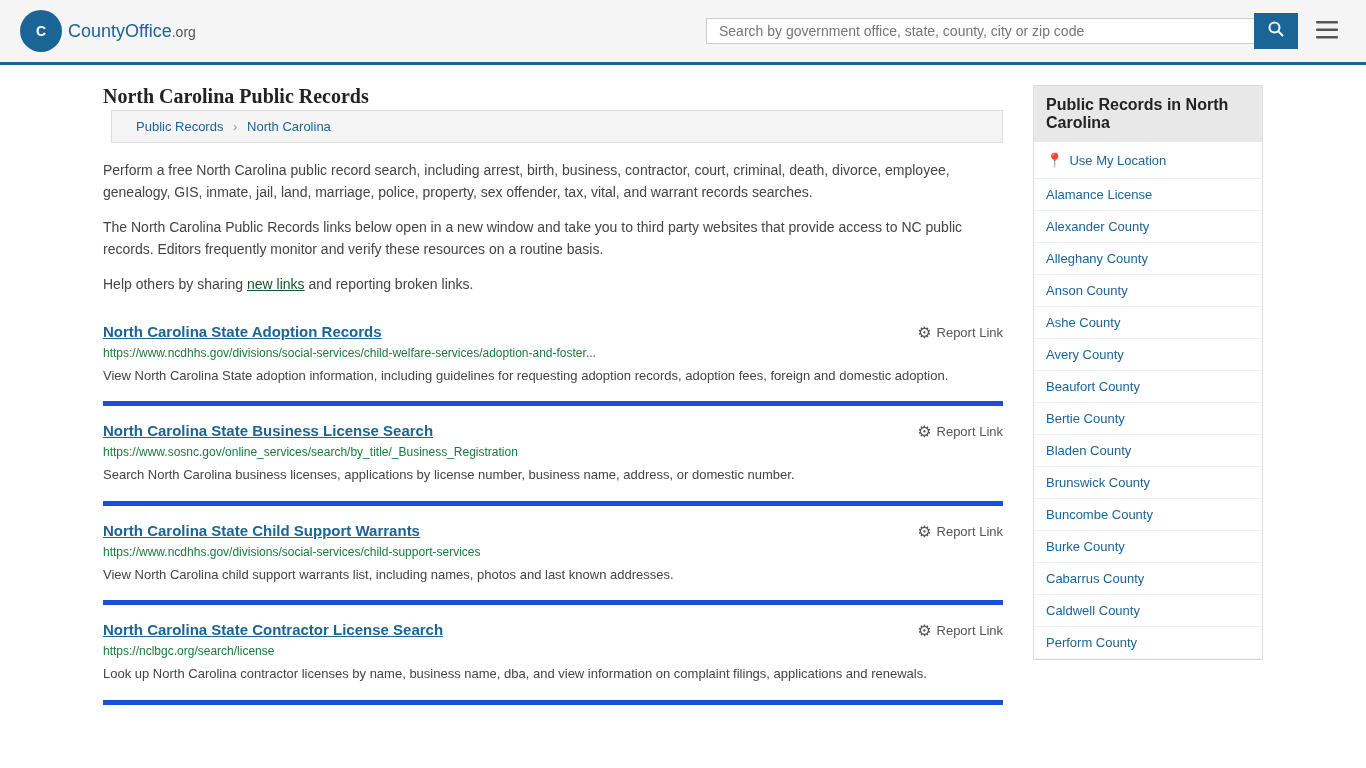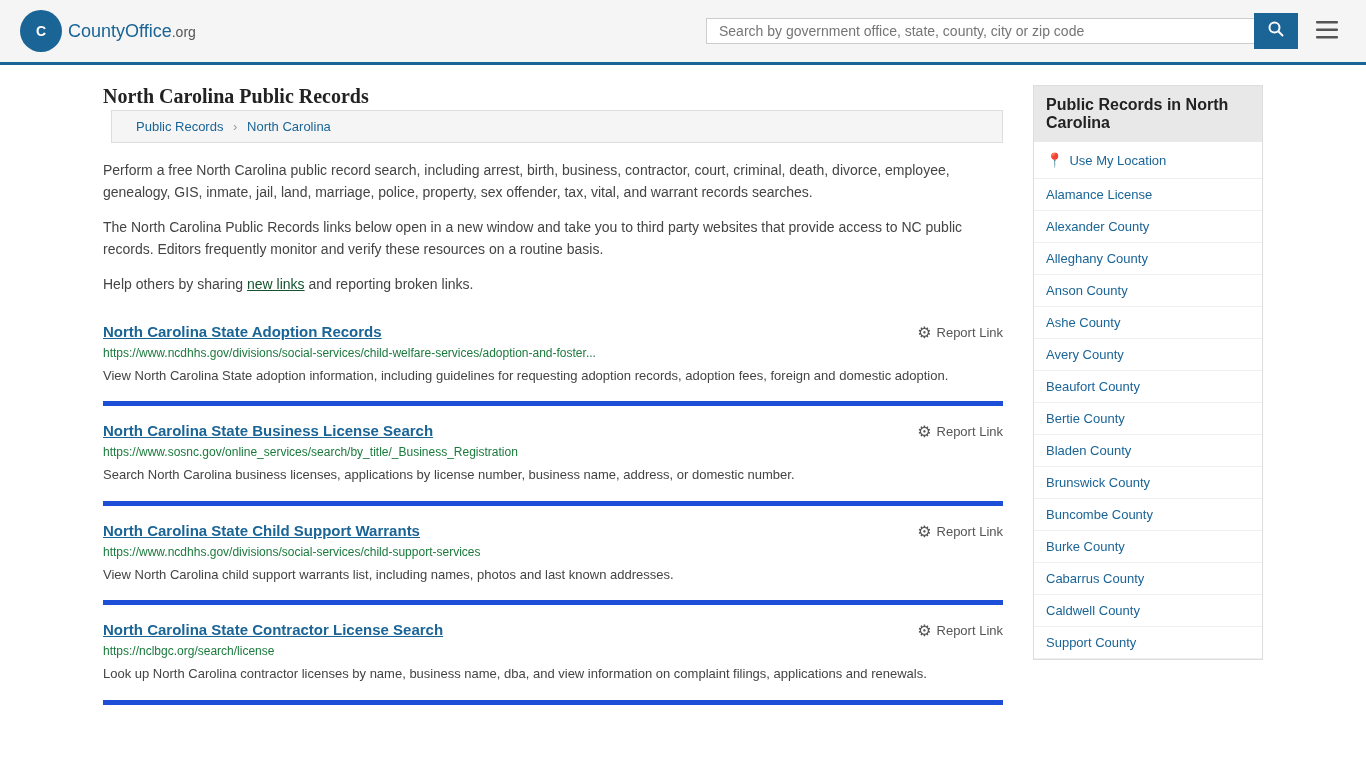--- a/index.html
+++ b/index.html
@@ -304,18 +304,18 @@
           <a class="sidebar-county" href="#">Ashe County</a>
           <a class="sidebar-county" href="#">Avery County</a>
           <a class="sidebar-county" href="#">Beaufort County</a>
           <a class="sidebar-county" href="#">Bertie County</a>
           <a class="sidebar-county" href="#">Bladen County</a>
           <a class="sidebar-county" href="#">Brunswick County</a>
           <a class="sidebar-county" href="#">Buncombe County</a>
           <a class="sidebar-county" href="#">Burke County</a>
           <a class="sidebar-county" href="#">Cabarrus County</a>
           <a class="sidebar-county" href="#">Caldwell County</a>
-          <a class="sidebar-county" href="#">Support County</a>
+          <a class="sidebar-county" href="#">Perform County</a>
         </div>
     </div>
   </div>
 
 </div>
 
 </body></html>

